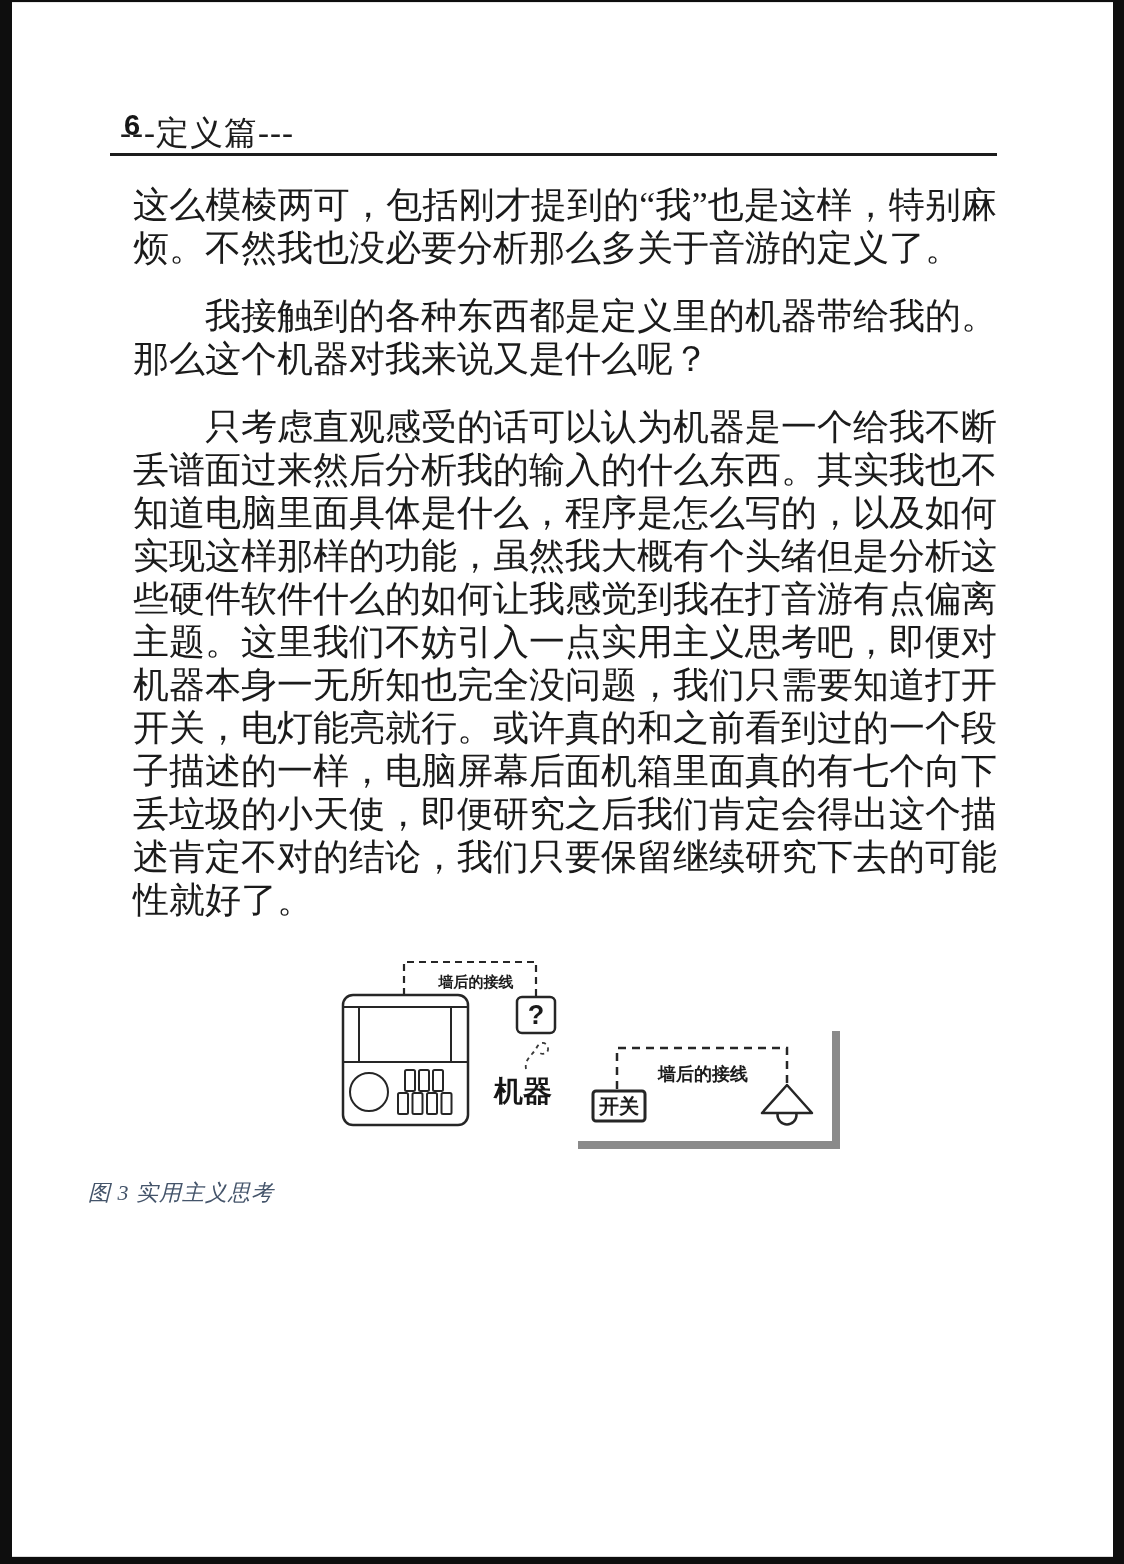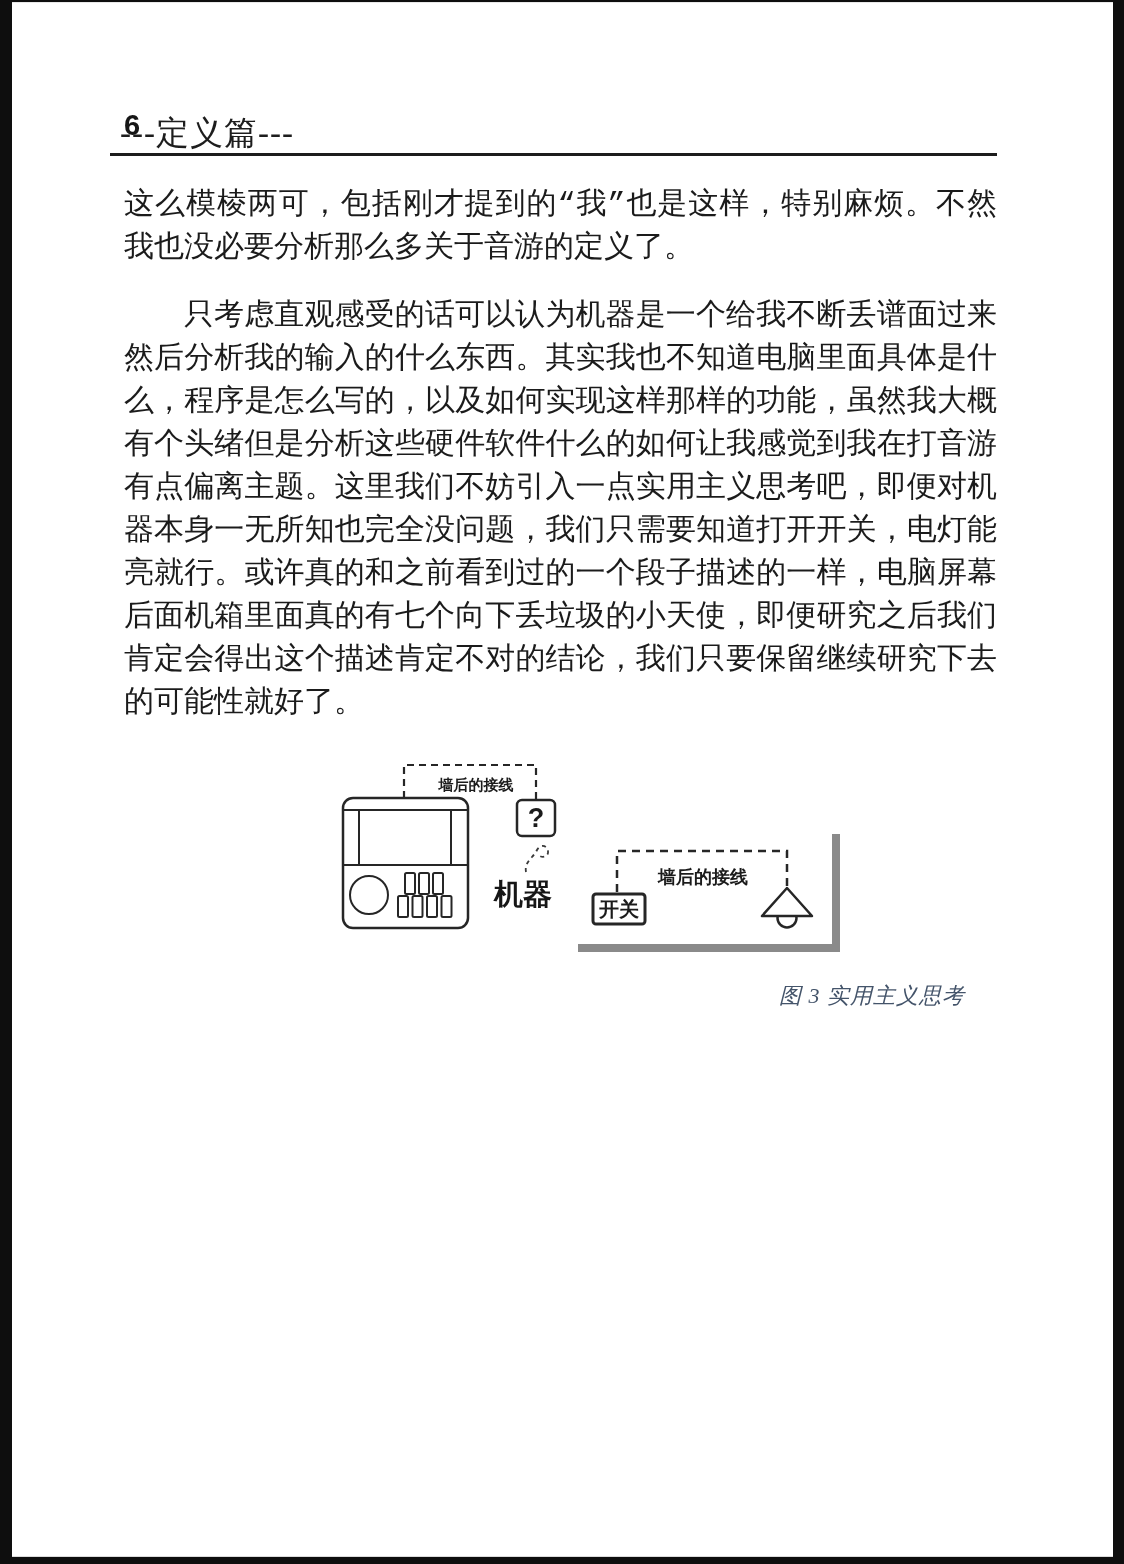--- a/index.html
+++ b/index.html
@@ -32,33 +32,32 @@
     position:absolute; left:0; right:0; top:4px;
     text-align:left;
     font-family:Liberation Serif, serif;
     font-size:33px; letter-spacing:1px; color:#1d1d1d;
   }
   .rule {
     height:3px; background:#1d1d1d;
     margin:6px 0 0 -10px;
   }
   .para {
-    font-size:30px; line-height:43px;
+    font-size:36px; line-height:43px;
     text-align:justify;
-    margin:25px 0 0 4px;
-    font-family:Liberation Mono, monospace;
+    margin:25px 0 0 13px;
   }
   .para.first { margin-top:28px; }
   .para.indent { text-indent:2em; }
   .para.last { margin-top:44px; }
   .fig { position:relative; height:205px; margin-top:27px; }
   .fig svg { position:absolute; left:220px; top:0; }
   .figcap {
     margin-top:24px;
-    text-align:right;
+    text-align:left;
     font-style:italic;
     font-size:22px;
     letter-spacing:1px;
     color:#44546A;
     transform:translateX(-32px);
   }
   
   .stroke { fill:none; stroke:#262626; }
   .fillw  { fill:#ffffff; stroke:#262626; }
   .dash   { fill:none; stroke:#262626; stroke-width:2.2; stroke-dasharray:7 5; }
@@ -84,20 +83,21 @@
 <div class="page">
   <div class="content">
 
     <div class="hdr">
       <span class="hdr-num">6</span>
       <span class="hdr-title">---定义篇---</span>
     </div>
     <div class="rule"></div>
 
     <p class="para first">这么模棱两可，包括刚才提到的“我”也是这样，特别麻烦。不然我也没必要分析那么多关于音游的定义了。</p>
+    <p class="para indent">我接触到的各种东西都是定义里的机器带给我的。那么这个机器对我来说又是什么呢？</p>
     <p class="para indent">只考虑直观感受的话可以认为机器是一个给我不断丢谱面过来然后分析我的输入的什么东西。其实我也不知道电脑里面具体是什么，程序是怎么写的，以及如何实现这样那样的功能，虽然我大概有个头绪但是分析这些硬件软件什么的如何让我感觉到我在打音游有点偏离主题。这里我们不妨引入一点实用主义思考吧，即便对机器本身一无所知也完全没问题，我们只需要知道打开开关，电灯能亮就行。或许真的和之前看到过的一个段子描述的一样，电脑屏幕后面机箱里面真的有七个向下丢垃圾的小天使，即便研究之后我们肯定会得出这个描述肯定不对的结论，我们只要保留继续研究下去的可能性就好了。</p>
 
     <div class="fig">
       <svg width="505" height="205" viewBox="0 0 505 205">
 
         <polyline class="dash" points="64,46 64,13 196,13 196,48"></polyline>
         <text class="lbl" x="136" y="38" font-size="15" text-anchor="middle">墙后的接线</text>
 
         <g>
           <rect class="fillw" x="3" y="46" width="125" height="130" rx="10" stroke-width="2.5"></rect>

